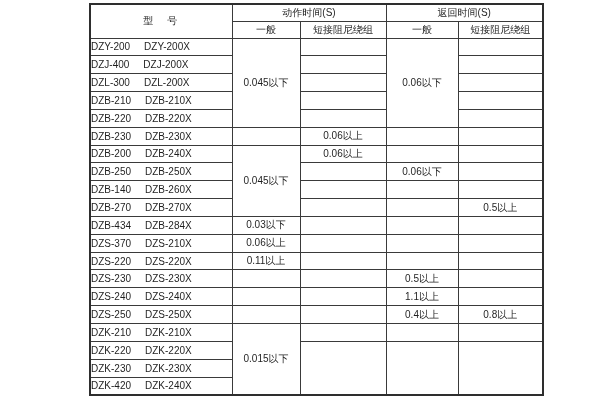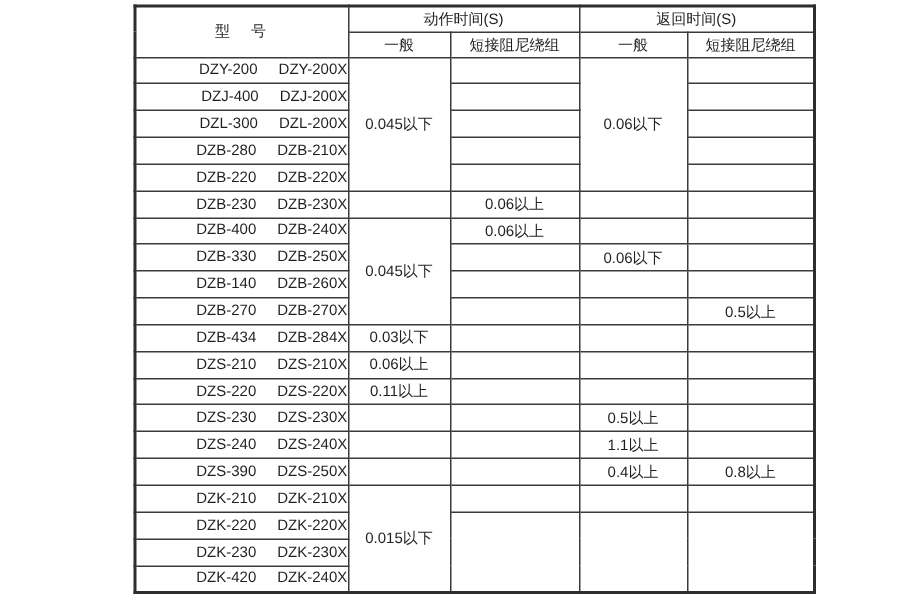--- a/index.html
+++ b/index.html
@@ -5,21 +5,21 @@
   html,body{margin:0;padding:0;background:#ffffff;}
   body{width:600px;height:400px;position:relative;overflow:hidden;
        font-family:"Liberation Sans","DejaVu Sans",sans-serif;color:#1f1f1f;}
   table.spec{position:absolute;left:74px;top:3px;border-collapse:collapse;table-layout:fixed;
        border:2px solid #2e2e2e;margin-left:15px;}
   .spec th,.spec td{border:1px solid #3a3a3a;padding:0;margin:0;
        font-size:10px;font-weight:normal;text-align:center;vertical-align:middle;
        white-space:nowrap;overflow:hidden;}
   .spec thead tr{height:17px;}
   .spec tbody tr{height:17.85px;}
-  .model-pair{display:flex;justify-content:flex-end;align-items:center;gap:14px;}
+  .model-pair{display:flex;justify-content:flex-start;align-items:center;gap:14px;}
   .model-pair span{display:inline-block;}
   th.model-h{letter-spacing:2px;}
 </style>
 </head>
 <body>
 
 <table class="spec">
   <colgroup>
     <col style="width:142px">
       <col style="width:68px">
@@ -69,21 +69,21 @@
             <span>DZL-300</span>
             <span>DZL-200X</span>
           </div>
         </td>
       <td></td>
       <td></td>
     </tr>
     <tr>
       <td>
           <div class="model-pair">
-            <span>DZB-280</span>
+            <span>DZB-210</span>
             <span>DZB-210X</span>
           </div>
         </td>
       <td></td>
       <td></td>
     </tr>
     <tr>
       <td>
           <div class="model-pair">
             <span>DZB-220</span>
@@ -101,33 +101,33 @@
           </div>
         </td>
       <td></td>
       <td>0.06以上</td>
       <td></td>
       <td></td>
     </tr>
     <tr>
       <td>
           <div class="model-pair">
-            <span>DZB-400</span>
+            <span>DZB-200</span>
             <span>DZB-240X</span>
           </div>
         </td>
       <td rowspan="4">0.045以下</td>
       <td>0.06以上</td>
       <td></td>
       <td></td>
     </tr>
     <tr>
       <td>
           <div class="model-pair">
-            <span>DZB-330</span>
+            <span>DZB-250</span>
             <span>DZB-250X</span>
           </div>
         </td>
       <td></td>
       <td>0.06以下</td>
       <td></td>
     </tr>
     <tr>
       <td>
           <div class="model-pair">
@@ -158,21 +158,21 @@
           </div>
         </td>
       <td>0.03以下</td>
       <td></td>
       <td></td>
       <td></td>
     </tr>
     <tr>
       <td>
           <div class="model-pair">
-            <span>DZS-210</span>
+            <span>DZS-370</span>
             <span>DZS-210X</span>
           </div>
         </td>
       <td>0.06以上</td>
       <td></td>
       <td></td>
       <td></td>
     </tr>
     <tr>
       <td>
@@ -206,21 +206,21 @@
           </div>
         </td>
       <td></td>
       <td></td>
       <td>1.1以上</td>
       <td></td>
     </tr>
     <tr>
       <td>
           <div class="model-pair">
-            <span>DZS-390</span>
+            <span>DZS-250</span>
             <span>DZS-250X</span>
           </div>
         </td>
       <td></td>
       <td></td>
       <td>0.4以上</td>
       <td>0.8以上</td>
     </tr>
     <tr>
       <td>

